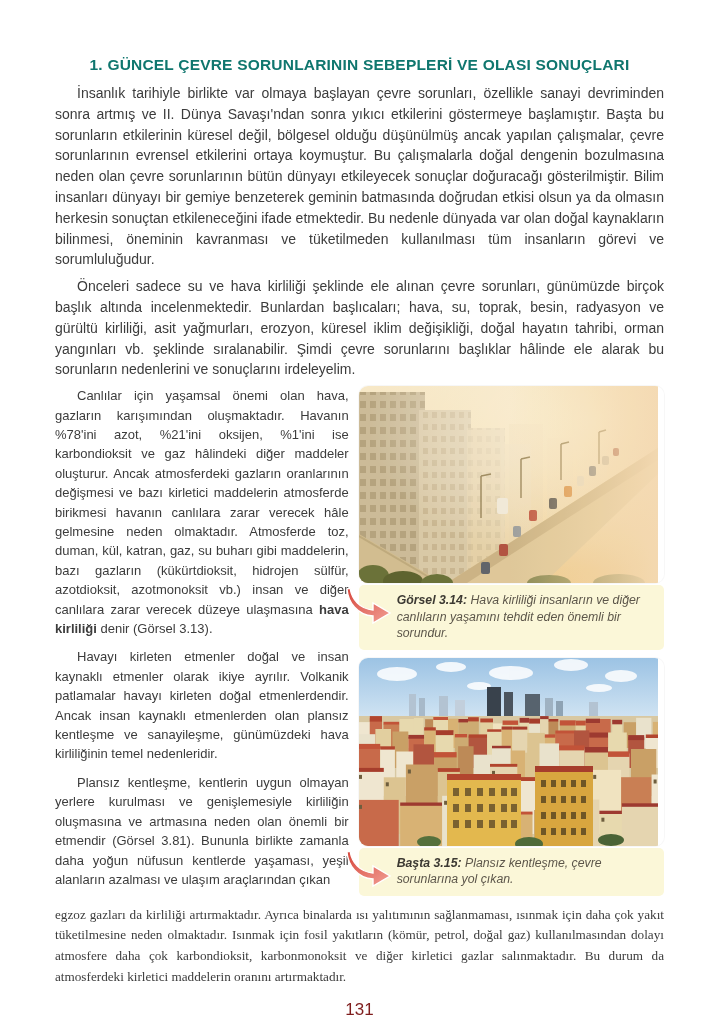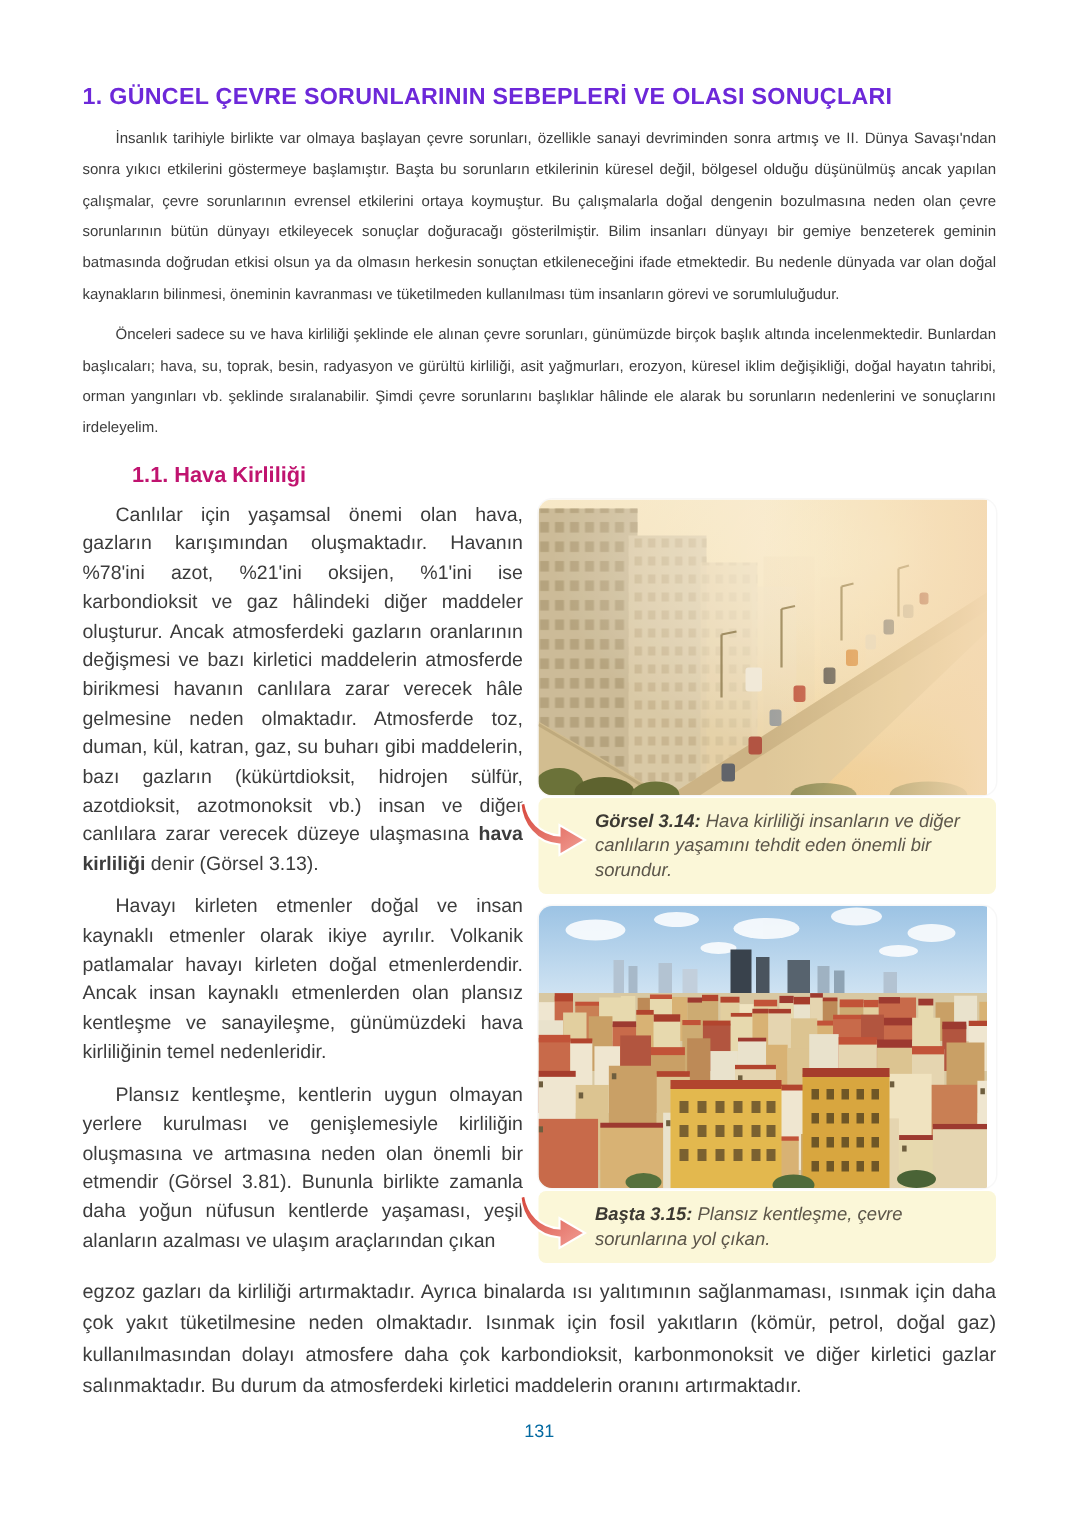--- a/index.html
+++ b/index.html
@@ -10,27 +10,27 @@
     box-sizing:border-box;
     padding:56px 55px 0 55px;
     overflow:hidden;
     font-family:"Liberation Sans", sans-serif;
     color:#3c3c3c;
   }
   .title{
     margin:0 0 9px 0;
     font-size:15.5px;
     font-weight:bold;
-    text-align:left;
-    color:#6d28d9;
+    text-align:center;
+    color:#0f766e;
     letter-spacing:.2px;
   }
   .para{
     margin:0 0 6px 0;
-    font-size:10px;
+    font-size:14px;
     line-height:20.8px;
     text-align:justify;
     text-indent:22px;
   }
   .section-heading{
     margin:12px 0 8px 33px;
     font-size:14.5px;
     font-weight:bold;
     color:#c0136f;
   }
@@ -69,39 +69,39 @@
     left:-13px;
     top:2px;
     width:46px;
     height:38px;
   }
   .bottom-para{
     margin:1px 0 0 0;
     font-size:13.2px;
     line-height:20.8px;
     text-align:justify;
+    font-family:Liberation Serif, serif;
   }
   .page-number{
     margin-top:12px;
     text-align:center;
-    font-size:12px;
-    color:#0369a1;
+    font-size:17px;
+    color:#7f1d1d;
   }
 </style>
 </head>
 <body>
 
 <div class="page">
 
   <h1 class="title">1. GÜNCEL ÇEVRE SORUNLARININ SEBEPLERİ VE OLASI SONUÇLARI</h1>
 
   <p class="para">İnsanlık tarihiyle birlikte var olmaya başlayan çevre sorunları, özellikle sanayi devriminden sonra artmış ve II. Dünya Savaşı'ndan sonra yıkıcı etkilerini göstermeye başlamıştır. Başta bu sorunların etkilerinin küresel değil, bölgesel olduğu düşünülmüş ancak yapılan çalışmalar, çevre sorunlarının evrensel etkilerini ortaya koymuştur. Bu çalışmalarla doğal dengenin bozulmasına neden olan çevre sorunlarının bütün dünyayı etkileyecek sonuçlar doğuracağı gösterilmiştir. Bilim insanları dünyayı bir gemiye benzeterek geminin batmasında doğrudan etkisi olsun ya da olmasın herkesin sonuçtan etkileneceğini ifade etmektedir. Bu nedenle dünyada var olan doğal kaynakların bilinmesi, öneminin kavranması ve tüketilmeden kullanılması tüm insanların görevi ve sorumluluğudur.</p>
   <p class="para">Önceleri sadece su ve hava kirliliği şeklinde ele alınan çevre sorunları, günümüzde birçok başlık altında incelenmektedir. Bunlardan başlıcaları; hava, su, toprak, besin, radyasyon ve gürültü kirliliği, asit yağmurları, erozyon, küresel iklim değişikliği, doğal hayatın tahribi, orman yangınları vb. şeklinde sıralanabilir. Şimdi çevre sorunlarını başlıklar hâlinde ele alarak bu sorunların nedenlerini ve sonuçlarını irdeleyelim.</p>
 
-  <h2 class="section-heading">1.1. Hava Kirliliği</h2>
 
   <div class="cols">
 
     <div class="col-left">
       <p class="para"><span>Canlılar için yaşamsal önemi olan hava, gazların karışımından oluşmaktadır. Havanın %78'ini azot, %21'ini oksijen, %1'ini ise karbondioksit ve gaz hâlindeki diğer maddeler oluşturur. Ancak atmosferdeki gazların oranlarının değişmesi ve bazı kirletici maddelerin atmosferde birikmesi havanın canlılara zarar verecek hâle gelmesine neden olmaktadır. Atmosferde toz, duman, kül, katran, gaz, su buharı gibi maddelerin, bazı gazların (kükürtdioksit, hidrojen sülfür, azotdioksit, azotmonoksit vb.) insan ve diğer canlılara zarar verecek düzeye ulaşmasına </span><b>hava kirliliği</b><span> denir (Görsel 3.13).</span></p>
       <p class="para">Havayı kirleten etmenler doğal ve insan kaynaklı etmenler olarak ikiye ayrılır. Volkanik patlamalar havayı kirleten doğal etmenlerdendir. Ancak insan kaynaklı etmenlerden olan plansız kentleşme ve sanayileşme, günümüzdeki hava kirliliğinin temel nedenleridir.</p>
       <p class="para">Plansız kentleşme, kentlerin uygun olmayan yerlere kurulması ve genişlemesiyle kirliliğin oluşmasına ve artmasına neden olan önemli bir etmendir (Görsel 3.81). Bununla birlikte zamanla daha yoğun nüfusun kentlerde yaşaması, yeşil alanların azalması ve ulaşım araçlarından çıkan</p>
     </div>
 
     <div class="col-right">

